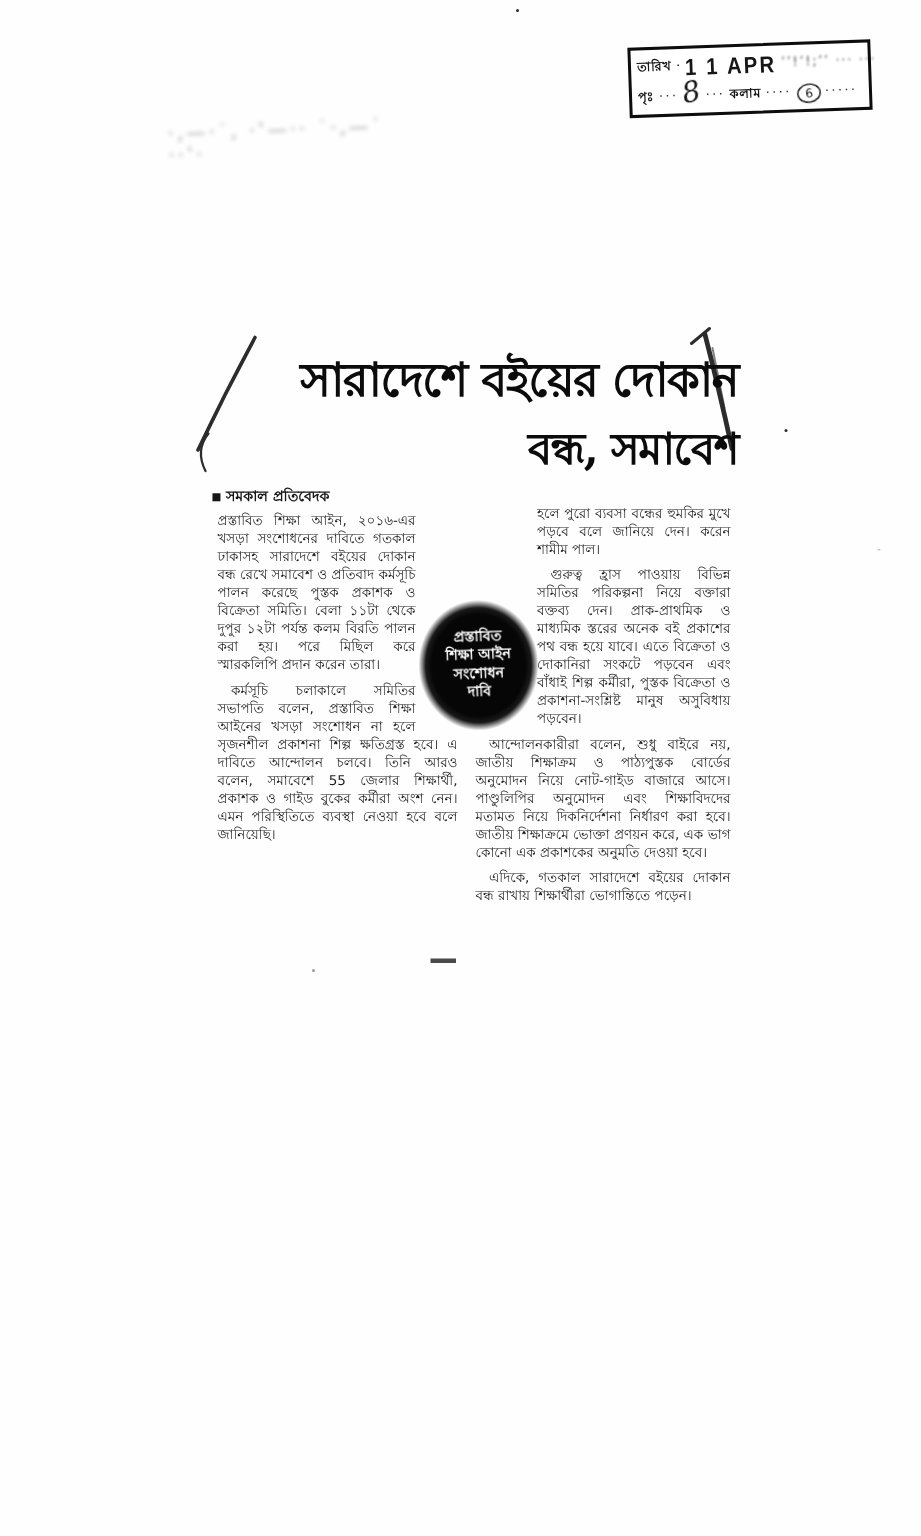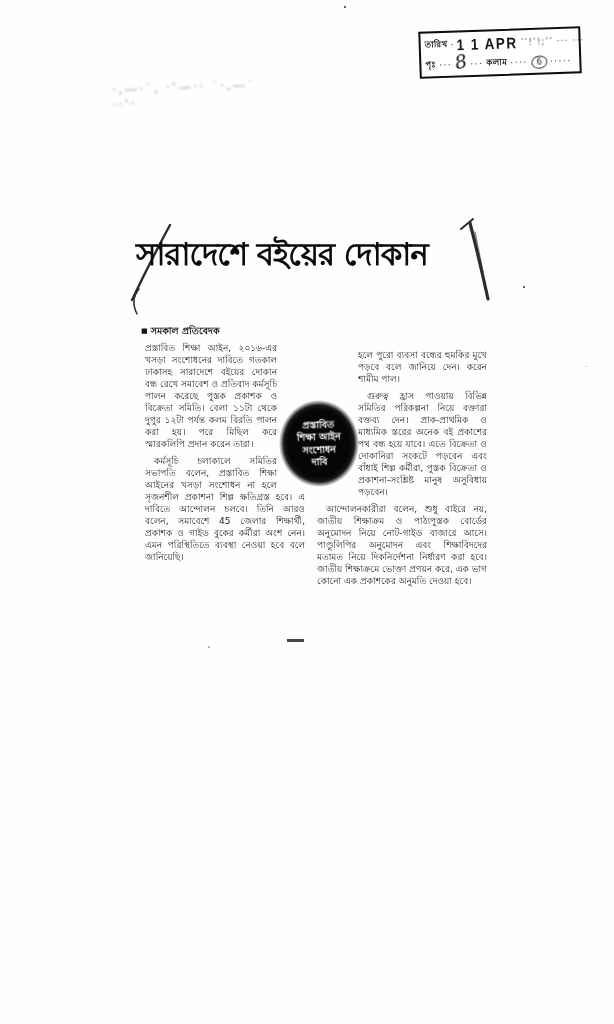--- a/index.html
+++ b/index.html
@@ -24,37 +24,37 @@
            font-size:8px;transform:rotate(-8deg);filter:blur(.3px);}
 
   
   .faint{position:absolute;left:112px;top:79px;width:170px;color:#7d7d7d;
          filter:blur(1.3px);font-size:13px;letter-spacing:2px;opacity:.8;transform:rotate(-2deg);}
 
   
   .marks{position:absolute;left:0;top:0;pointer-events:none;}
 
   
-  .headline{position:absolute;left:136px;top:227px;width:356px;text-align:left;
+  .headline{position:absolute;left:136px;top:227px;width:356px;text-align:right;
             font-family:"DejaVu Serif",serif;font-weight:bold;color:#0b0b0b;filter:blur(.2px);}
   .hl1{font-size:31px;line-height:54px;letter-spacing:-1px;white-space:nowrap;}
   .hl2{font-size:29px;line-height:36px;letter-spacing:-1px;}
 
   
   .byline{position:absolute;left:141px;top:324px;display:flex;align-items:center;gap:3px;
           font-size:9.5px;font-weight:bold;filter:blur(.3px);}
   .bullet{font-size:7px;line-height:7px;}
 
   
   .col{position:absolute;font-size:9px;line-height:12px;text-align:justify;
        color:#1d1d1d;filter:blur(.35px);}
   .col p{margin:5px;text-indent:9px;word-break:break-word;}
   .col p.flush{text-indent:0;}
   .col-left{left:140px;top:337px;width:170px;}
-  .col-right{left:312px;top:344px;width:180px;}
+  .col-right{left:312px;top:332px;width:180px;}
   .spacer-l{float:right;width:33px;height:84px;margin-top:66px;}
   .spacer-r{float:left;width:46px;height:84px;margin-top:67px;}
 
   
   .badge{position:absolute;left:279px;top:400px;width:80px;height:87px;
          background:radial-gradient(closest-side,#060606 78%,rgba(6,6,6,.92) 88%,rgba(6,6,6,0) 100%);
          display:flex;flex-direction:column;align-items:center;justify-content:center;
          transform:rotate(-2deg);}
   .badge-line{color:#ffffff;font-weight:bold;font-size:9.5px;line-height:12.5px;
               font-family:"DejaVu Serif",serif;white-space:nowrap;filter:blur(.2px);}
@@ -103,38 +103,40 @@
       <path d="M170,225 Q150,262 132,300" stroke-width="2.4"></path>
       <path d="M139,289 Q130,300 137,314" stroke-width="1.5"></path>
       <path d="M470,223 Q479,258 488,299" stroke-width="3.2"></path>
       <path d="M461,229 L473,219" stroke-width="2"></path>
       <path d="M475,232 Q479,252 483,272" stroke-width="1.3" opacity="0.6"></path>
     </g>
   </svg>
 
   <div class="headline">
     <div class="hl1">সারাদেশে বইয়ের দোকান</div>
+    <div class="hl2">বন্ধ, সমাবেশ</div>
   </div>
 
   <div class="byline">
     <span class="bullet">■</span>
     <span>সমকাল প্রতিবেদক</span>
   </div>
 
   <div class="col col-left">
     <div class="spacer-l"></div>
     <p class="flush">প্রস্তাবিত শিক্ষা আইন, ২০১৬-এর খসড়া সংশোধনের দাবিতে গতকাল ঢাকাসহ সারাদেশে বইয়ের দোকান বন্ধ রেখে সমাবেশ ও প্রতিবাদ কর্মসূচি পালন করেছে পুস্তক প্রকাশক ও বিক্রেতা সমিতি। বেলা ১১টা থেকে দুপুর ১২টা পর্যন্ত কলম বিরতি পালন করা হয়। পরে মিছিল করে স্মারকলিপি প্রদান করেন তারা।</p>
-    <p>কর্মসূচি চলাকালে সমিতির সভাপতি বলেন, প্রস্তাবিত শিক্ষা আইনের খসড়া সংশোধন না হলে সৃজনশীল প্রকাশনা শিল্প ক্ষতিগ্রস্ত হবে। এ দাবিতে আন্দোলন চলবে। তিনি আরও বলেন, সমাবেশে 45 জেলার শিক্ষার্থী, প্রকাশক ও গাইড বুকের কর্মীরা অংশ নেন। এমন পরিস্থিতিতে ব্যবস্থা নেওয়া হবে বলে জানিয়েছি।</p>
+    <p>কর্মসূচি চলাকালে সমিতির সভাপতি বলেন, প্রস্তাবিত শিক্ষা আইনের খসড়া সংশোধন না হলে সৃজনশীল প্রকাশনা শিল্প ক্ষতিগ্রস্ত হবে। এ দাবিতে আন্দোলন চলবে। তিনি আরও বলেন, সমাবেশে 55 জেলার শিক্ষার্থী, প্রকাশক ও গাইড বুকের কর্মীরা অংশ নেন। এমন পরিস্থিতিতে ব্যবস্থা নেওয়া হবে বলে জানিয়েছি।</p>
   </div>
 
   <div class="col col-right">
     <div class="spacer-r"></div>
     <p class="flush">হলে পুরো ব্যবসা বন্ধের হুমকির মুখে পড়বে বলে জানিয়ে দেন। করেন শামীম পাল।</p>
     <p>গুরুত্ব হ্রাস পাওয়ায় বিভিন্ন সমিতির পরিকল্পনা নিয়ে বক্তারা বক্তব্য দেন। প্রাক-প্রাথমিক ও মাধ্যমিক স্তরের অনেক বই প্রকাশের পথ বন্ধ হয়ে যাবে। এতে বিক্রেতা ও দোকানিরা সংকটে পড়বেন এবং বাঁধাই শিল্প কর্মীরা, পুস্তক বিক্রেতা ও প্রকাশনা-সংশ্লিষ্ট মানুষ অসুবিধায় পড়বেন।</p>
     <p>আন্দোলনকারীরা বলেন, শুধু বাইরে নয়, জাতীয় শিক্ষাক্রম ও পাঠ্যপুস্তক বোর্ডের অনুমোদন নিয়ে নোট-গাইড বাজারে আসে। পাণ্ডুলিপির অনুমোদন এবং শিক্ষাবিদদের মতামত নিয়ে দিকনির্দেশনা নির্ধারণ করা হবে। জাতীয় শিক্ষাক্রমে ভোক্তা প্রণয়ন করে, এক ভাগ কোনো এক প্রকাশকের অনুমতি দেওয়া হবে।</p>
+    <p>এদিকে, গতকাল সারাদেশে বইয়ের দোকান বন্ধ রাখায় শিক্ষার্থীরা ভোগান্তিতে পড়েন।</p>
   </div>
 
   <div class="badge">
     <div class="badge-line">প্রস্তাবিত</div>
     <div class="badge-line">শিক্ষা আইন</div>
     <div class="badge-line">সংশোধন</div>
     <div class="badge-line">দাবি</div>
   </div>
 
   <div class="end-rule"></div>

